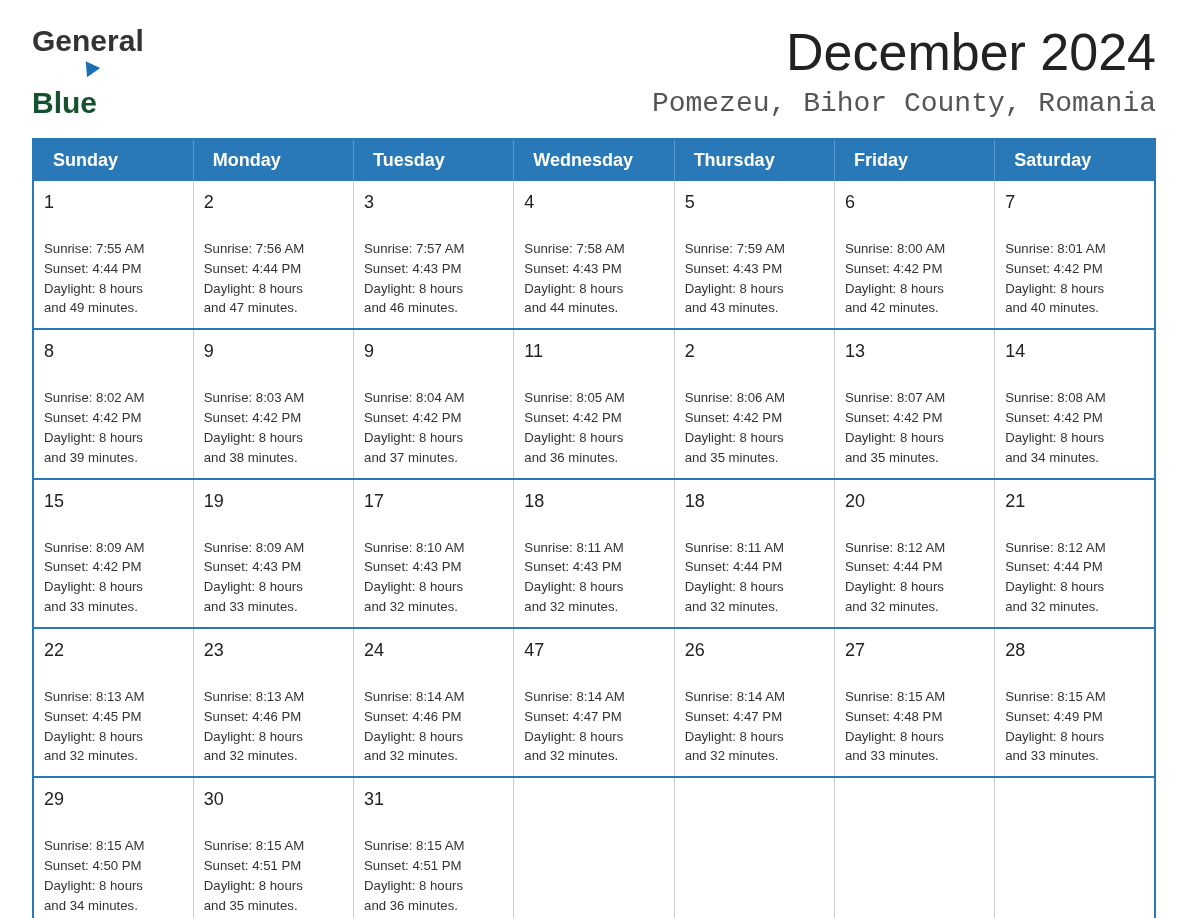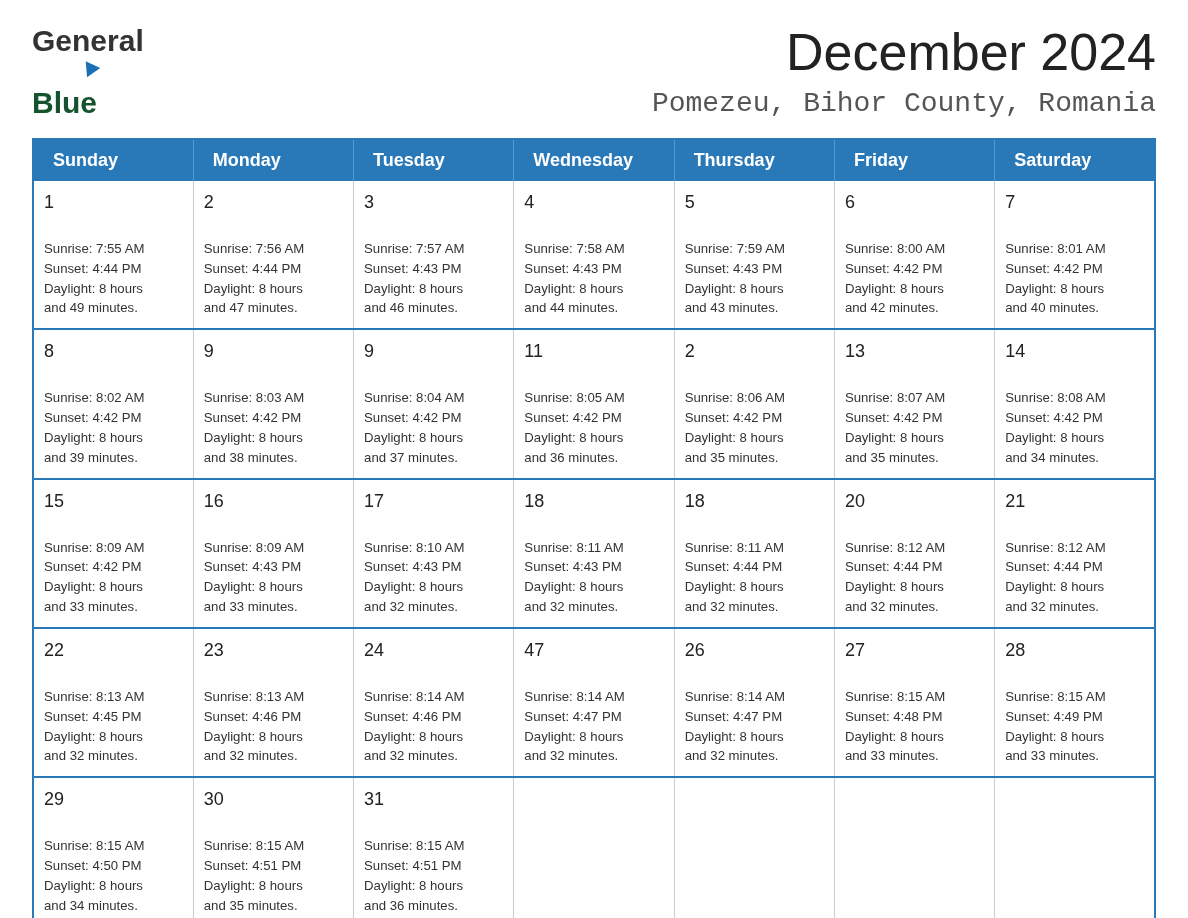--- a/index.html
+++ b/index.html
@@ -183,21 +183,21 @@
           <span class="day-number">14</span>
           <div class="day-info">Sunrise: 8:08 AM<br>Sunset: 4:42 PM<br>Daylight: 8 hours<br>and 34 minutes.</div>
         </td>
       </tr>
       <tr>
         <td>
           <span class="day-number">15</span>
           <div class="day-info">Sunrise: 8:09 AM<br>Sunset: 4:42 PM<br>Daylight: 8 hours<br>and 33 minutes.</div>
         </td>
         <td>
-          <span class="day-number">16</span>
+          <span class="day-number">19</span>
           <div class="day-info">Sunrise: 8:09 AM<br>Sunset: 4:43 PM<br>Daylight: 8 hours<br>and 33 minutes.</div>
         </td>
         <td>
           <span class="day-number">17</span>
           <div class="day-info">Sunrise: 8:10 AM<br>Sunset: 4:43 PM<br>Daylight: 8 hours<br>and 32 minutes.</div>
         </td>
         <td>
           <span class="day-number">18</span>
           <div class="day-info">Sunrise: 8:11 AM<br>Sunset: 4:43 PM<br>Daylight: 8 hours<br>and 32 minutes.</div>
         </td>

